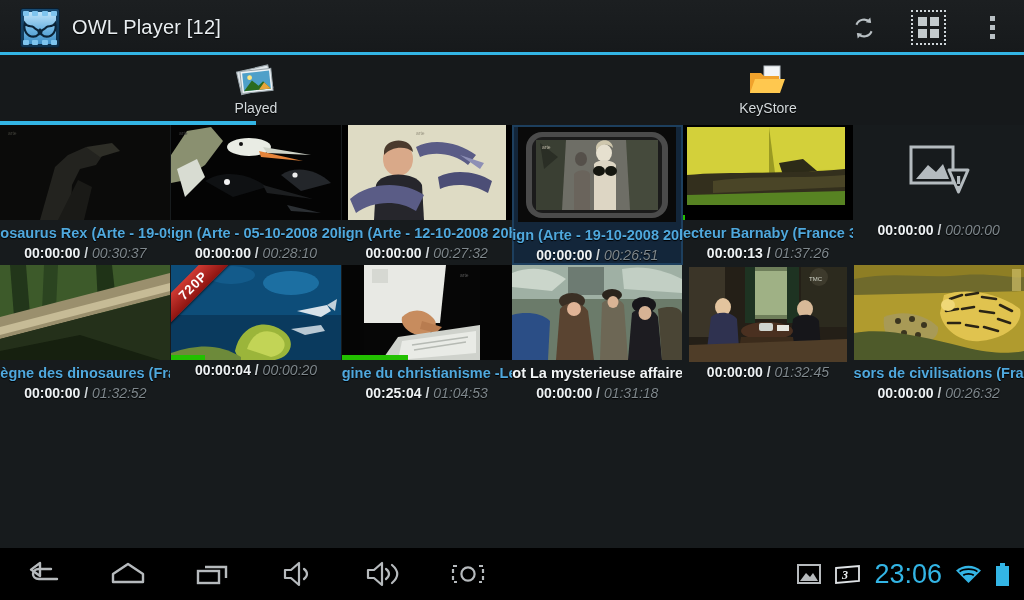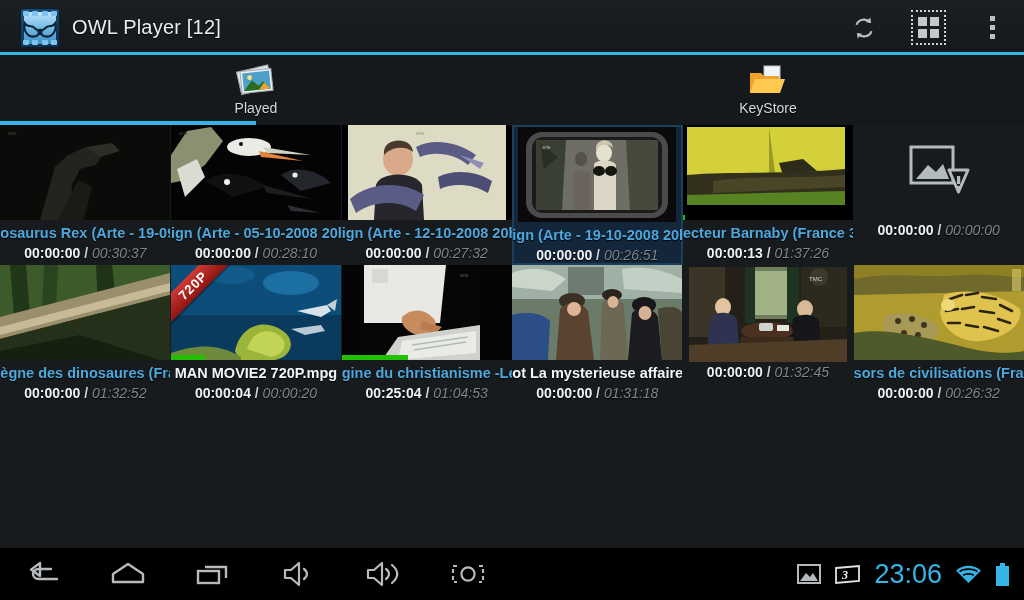--- a/index.html
+++ b/index.html
@@ -379,21 +379,20 @@
             <path d="M64 86 C70 58 96 54 112 66 C126 76 120 92 104 95 L68 95 Z" fill="#9bb53a"></path>
             <path d="M76 84 C82 64 100 62 110 72 C118 80 112 90 100 92 Z" fill="#c2d456"></path>
             <path d="M0 88 C30 78 50 80 70 92 L70 95 L0 95 Z" fill="#6d8a3a"></path>
             <path d="M126 46 L156 40 L160 46 L150 52 Z" fill="#d7e2ea"></path>
             <path d="M156 40 L166 34 L164 46 Z" fill="#c3d1da"></path>
             <path d="M120 64 L150 60 L154 66 L134 70 Z" fill="#b8c8d4"></path>
           </svg>
           <div class="ribbon">720P</div>
           <div class="progbar" style="width:34px;"></div>
         </div>
-        <div class="cap white"><span class="cap-inner">MAN MOVIE2 720P.mpg</span></div>
         <div class="times">
           <span class="cur">00:00:04</span><span class="sep"> / </span><span class="tot">00:00:20</span>
         </div>
       </div>
 
       <div class="cell">
         <div class="thumb">
           <svg class="pic" viewBox="0 0 170 95" preserveAspectRatio="none">
             <rect width="170" height="95" fill="#050505"></rect>
             <rect x="22" y="0" width="116" height="95" fill="#060606"></rect>

